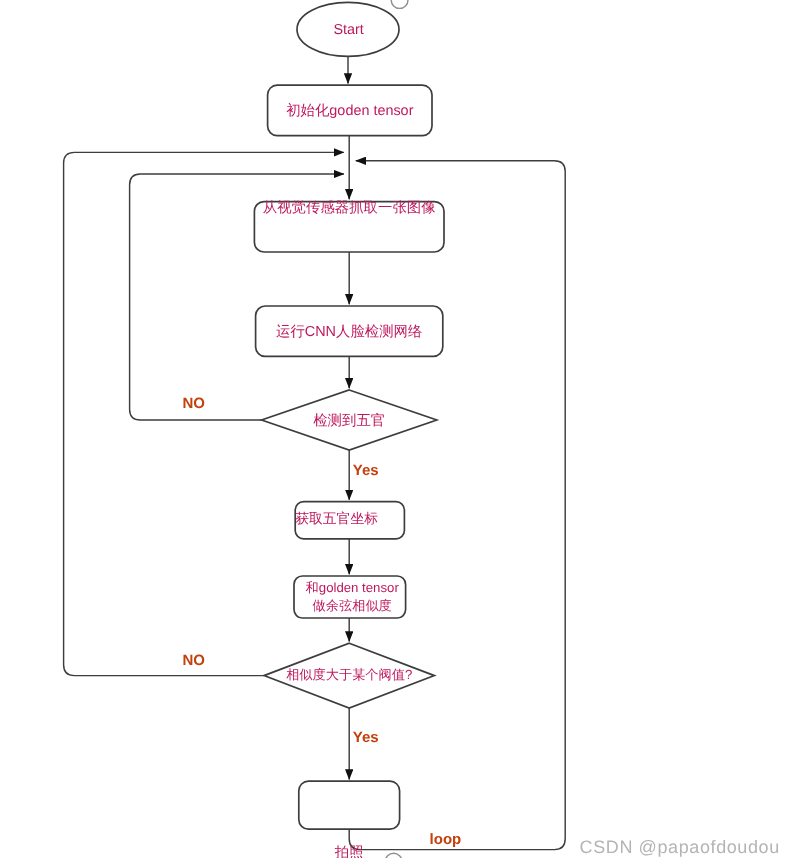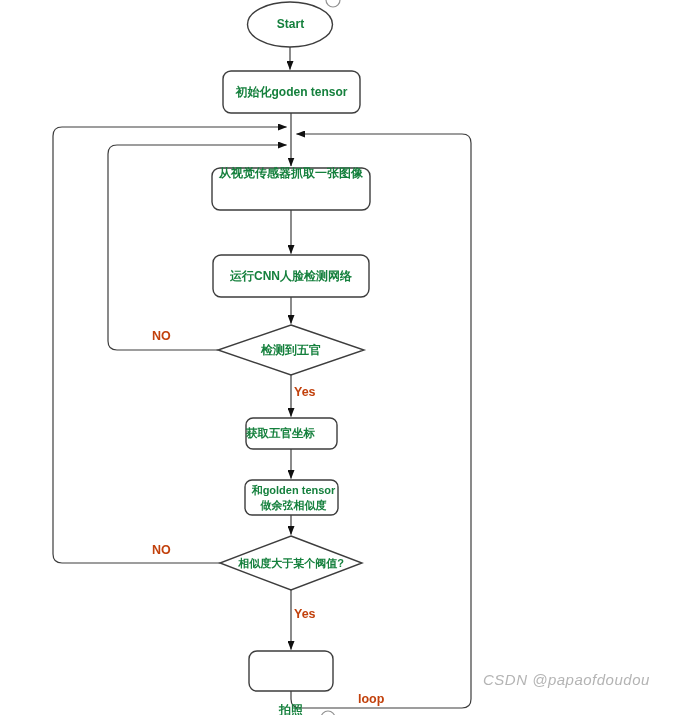--- a/index.html
+++ b/index.html
@@ -8,22 +8,22 @@
     width:677px;height:715px;
     background:#ffffff;
     overflow:hidden;
     font-family:"Liberation Sans", sans-serif;
   }
   .stage svg{position:absolute;left:0;top:0;}
   .lbl{
     position:absolute;
     display:flex;align-items:center;justify-content:center;
     text-align:center;
-    font-weight:bold;
-    color:#15803d;
+    font-weight:normal;
+    color:#be185d;
     font-size:12px;
     line-height:1.35;
     white-space:pre-line;
     pointer-events:none;
   }
   .edge-lbl{
     position:absolute;
     font-weight:bold;
     color:#c2410c;
     font-size:12.5px;
@@ -104,15 +104,15 @@
   <div class="edge-lbl" style="left:152px;top:329px;">NO</div>
 
   <div class="edge-lbl" style="left:294px;top:385px;">Yes</div>
 
   <div class="edge-lbl" style="left:152px;top:543px;">NO</div>
 
   <div class="edge-lbl" style="left:294px;top:607px;">Yes</div>
 
   <div class="edge-lbl" style="left:358px;top:692px;">loop</div>
 
-  <div class="watermark" style="left:483px;top:671px;font-style:italic;">CSDN @papaofdoudou</div>
+  <div class="watermark" style="left:483px;top:698px;">CSDN @papaofdoudou</div>
 
 </div>
 
 </body></html>

